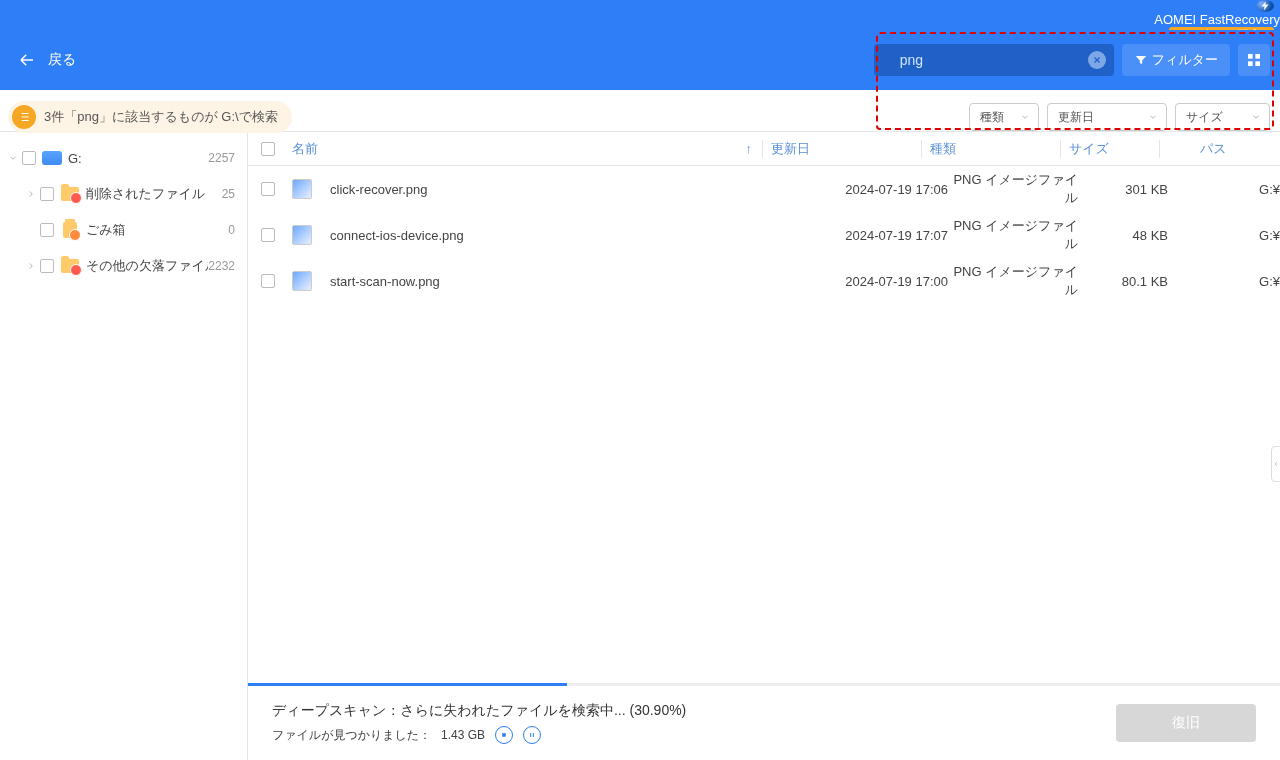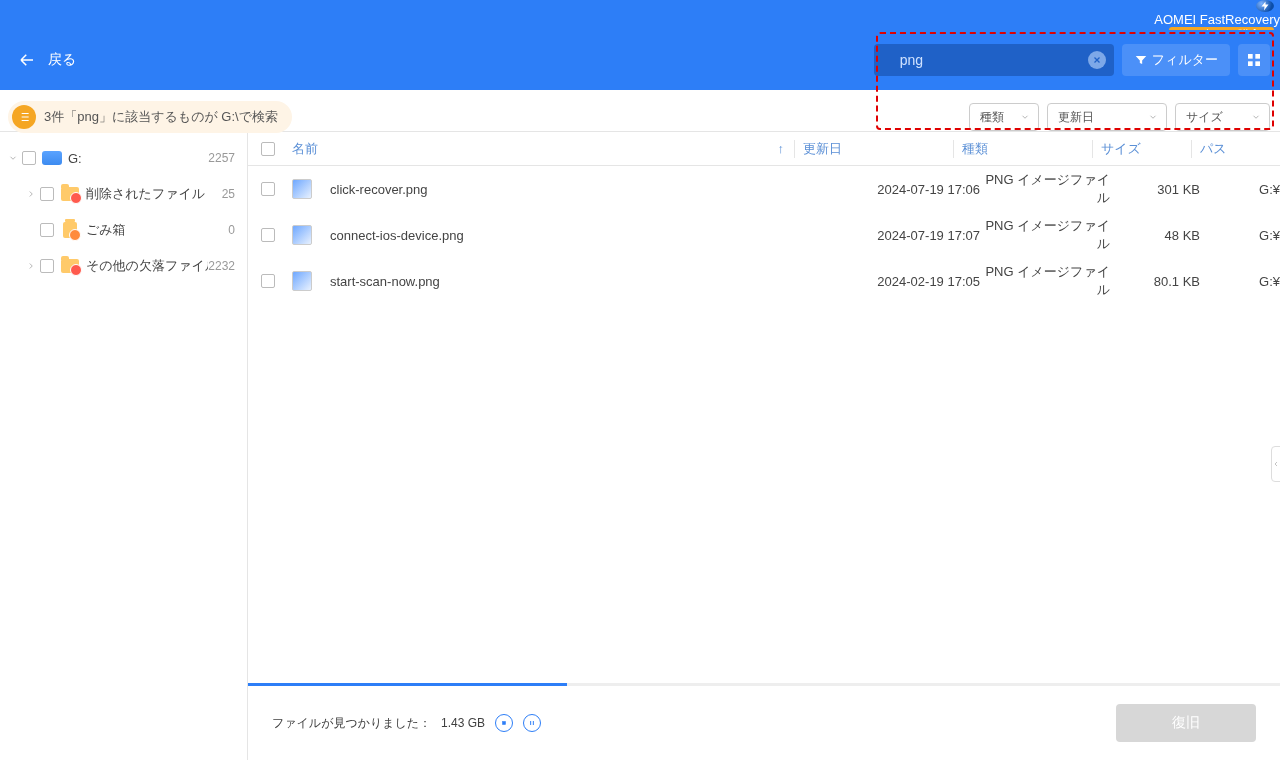--- a/index.html
+++ b/index.html
@@ -77,21 +77,21 @@
 
   
   .main{flex:1;display:flex;flex-direction:column;min-width:0;position:relative;}
   .list-header{height:34px;display:flex;align-items:center;border-bottom:1px solid var(--border);font-size:13px;color:var(--header-text);}
   .col-check{width:40px;display:flex;align-items:center;justify-content:center;}
   .col-check .cb{width:14px;height:14px;border:1px solid #bbb;border-radius:2px;}
   .col-name{flex:1;padding-left:4px;display:flex;align-items:center;gap:8px;}
   .col-date{width:150px;}
   .col-type{width:130px;}
   .col-size{width:90px;}
-  .col-path{width:80px;}
+  .col-path{width:80px;margin-left:32px;}
   .list-header .sep{width:1px;height:18px;background:var(--border);margin-right:8px;}
   .sort-arrow{margin-left:auto;margin-right:10px;color:var(--header-text);}
 
   .rows{flex:1;overflow:auto;text-align:right;}
   .row{height:46px;display:flex;align-items:center;font-size:13px;color:#444;}
   .row .thumb{width:20px;height:20px;margin-right:10px;background:linear-gradient(135deg,#6fa8ff 0%,#e8f1fe 100%);border:1px solid #ccc;border-radius:2px;flex-shrink:0;}
   .row .name{flex:1;display:flex;align-items:center;}
 
   .side-handle{position:absolute;right:-1px;top:50%;width:10px;height:36px;background:#fff;border:1px solid #ddd;border-radius:4px 0 0 4px;display:flex;align-items:center;justify-content:center;cursor:pointer;}
   .side-handle svg{width:8px;height:8px;stroke:#888;fill:none;stroke-width:1.5;}
@@ -325,38 +325,39 @@
           <div class="col-path">G:¥</div>
         </div>
         <div class="row">
           <div class="col-check">
             <div class="cb"></div>
           </div>
           <div class="col-name name">
             <div class="thumb"></div>
             <span>start-scan-now.png</span>
           </div>
-          <div class="col-date">2024-02-19 17:05</div>
+          <div class="col-date">2024-07-19 17:00</div>
           <div class="col-type">PNG イメージファイル</div>
           <div class="col-size">80.1 KB</div>
           <div class="col-path">G:¥</div>
         </div>
       </div>
 
     <div class="side-handle">
         <svg viewBox="0 0 24 24">
           <path d="M15 6l-6 6 6 6"></path>
         </svg>
       </div>
 
     <div class="progress-bar">
       <div class="fill" id="progress-fill" style="width: 30.9%;"></div>
     </div>
     <div class="footer">
       <div class="footer-left">
+        <div class="footer-title">ディープスキャン：さらに失われたファイルを検索中... (30.90%)</div>
         <div class="footer-sub">
           <span>ファイルが見つかりました：</span>
           <span>1.43 GB</span>
           <div class="circ-btn">
               <svg viewBox="0 0 24 24">
                 <rect x="7" y="7" width="10" height="10"></rect>
               </svg>
             </div>
           <div class="circ-btn">
               <svg viewBox="0 0 24 24">

